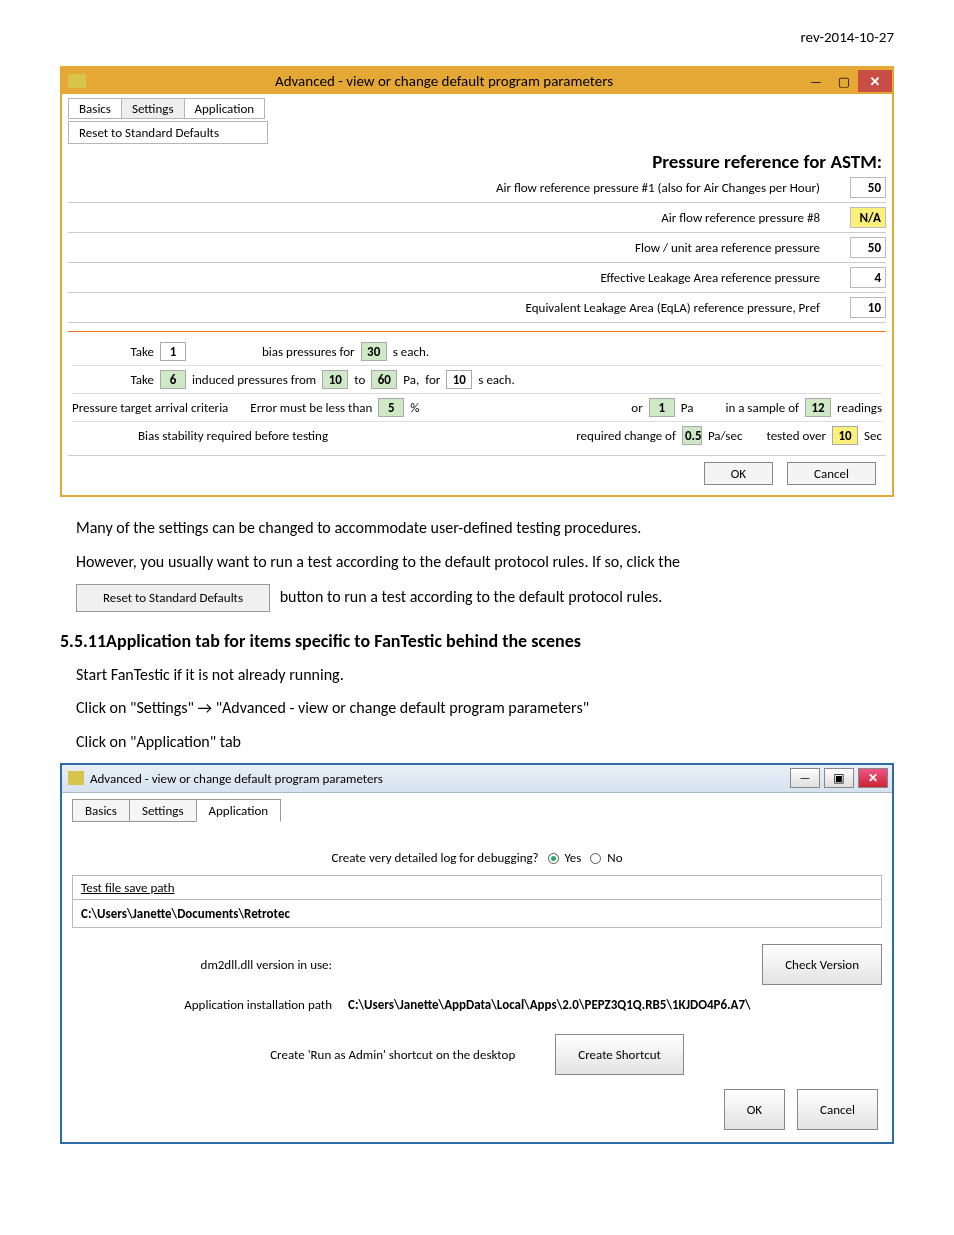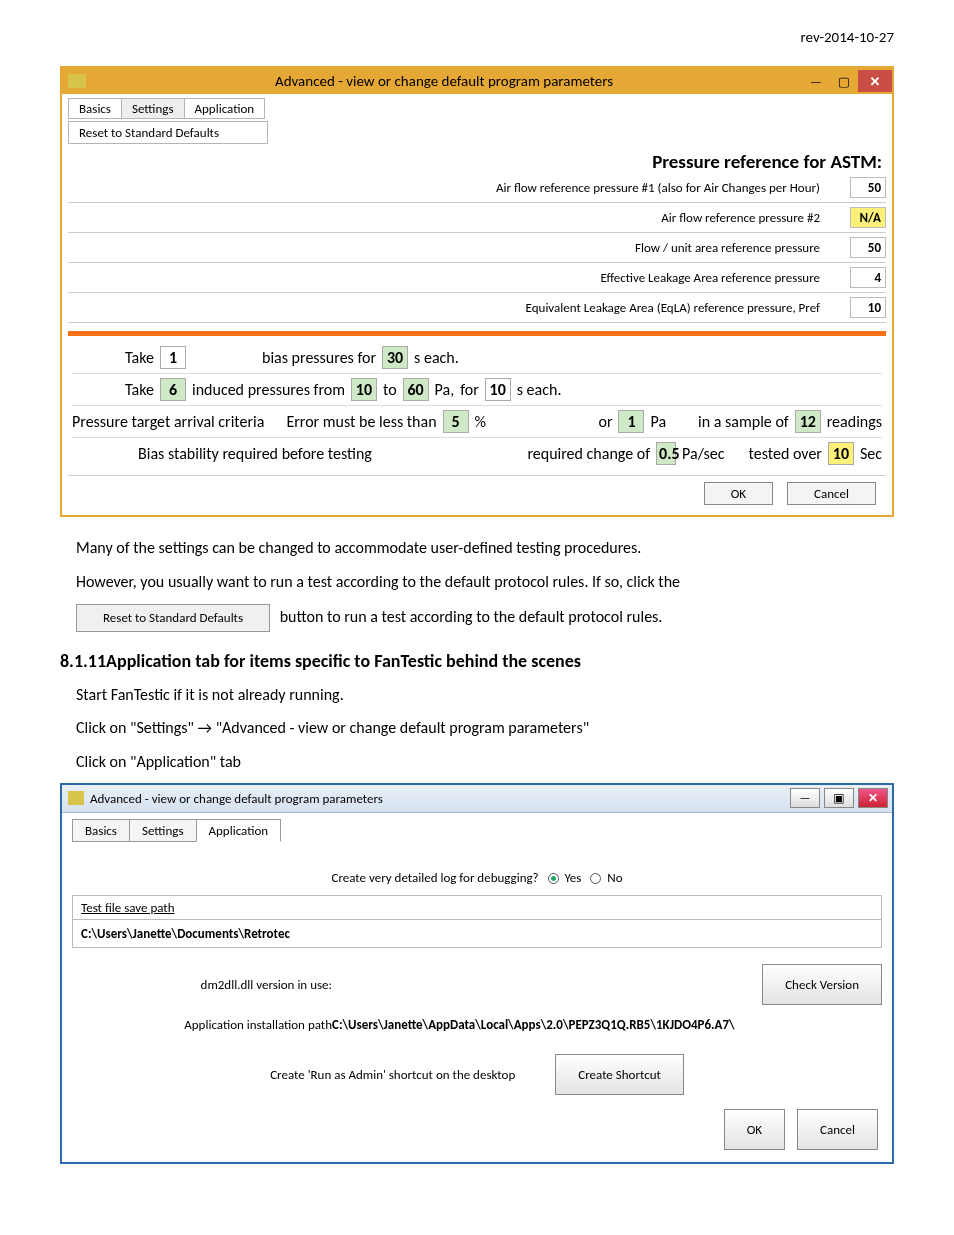--- a/index.html
+++ b/index.html
@@ -16,21 +16,21 @@
   .w1-body { background: #fff; padding: 4px 6px 4px 6px; font-size: 13px; }
   .tabs1 { display:flex; margin-bottom: 2px; }
   .tab1 { border: 1px solid #b5b5b5; padding: 2px 10px; font-size: 13px; background:#fff; margin-right:-1px; }
   .tab1.active { background:#eee; }
   .reset-row { border:1px solid #b5b5b5; padding:3px 10px; width:200px; font-size:13px; }
   .press-hdr { text-align:right; font-weight:bold; margin-top:6px; padding-right:4px; font-size:19px;}
   .press-row { display:flex; justify-content:flex-end; align-items:center; border-bottom:1px solid #ccc; padding:4px 0; gap:24px;}
   .press-label { font-size:13px; text-align:right; flex:1; padding-right:6px;}
   .press-val { width:36px; text-align:right; padding:2px 4px; font-weight:bold; border:1px solid #bbb; background:#fff;}
   .press-val.yellow { background: #faf07a; }
-  .cfg { border-top:5px solid #f97316; margin-top:8px; padding:6px 4px; font-size:16px;}
+  .cfg { border-top:1px solid #f97316; margin-top:8px; padding:6px 4px; font-size:13px;}
   .cfg .row { display:flex; align-items:center; gap:6px; padding:4px 0; border-bottom:1px solid #ddd; flex-wrap:wrap;}
   .cfg .row:last-child{border-bottom:none;align-items:center;}
   .cfg .ind { width:82px; text-align:right;}
   .inpb { width:26px; text-align:center; font-weight:bold; border:1px solid #aaa; padding:1px 2px; background:#fff;}
   .inpb.green { background: #cfe8c5; }
   .inpb.yellow { background: #faf07a; }
   .flexspace { flex:1; }
   .btnrow1 { display:flex; justify-content:flex-end; gap:14px; padding:6px 10px; border-top:1px solid #ccc;}
   .stdbtn { border:1px solid #888; background:#f4f4f4; padding:3px 26px; font-size:13px;}
   .para { font-size: 16px; margin: 12px 0 8px 16px; line-height: 1.35; }
@@ -46,21 +46,21 @@
   .w2-body { padding: 6px 10px 10px 10px; font-size:13px;}
   .tabs2 { display:flex; margin-bottom:10px;}
   .tab2 { border:1px solid #999; padding:3px 12px; font-size:13px; background:#f5f5f5; margin-right:-1px;}
   .tab2.active { background:#fff; border-bottom-color:#fff;}
   .center-row { text-align:center; padding:18px 0 10px 0;}
   .radio { display:inline-block; width:11px; height:11px; border:1px solid #555; border-radius:50%; vertical-align:middle; margin:0 3px; position:relative;}
   .radio.checked::after{content:""; width:5px; height:5px; background:#2a6; border-radius:50%; position:absolute; top:2px; left:2px;}
   .fieldblock { border:1px solid #bbb; padding:0; margin-bottom:10px;}
   .fieldblock .fh { padding:4px 8px; border-bottom:1px solid #bbb;text-decoration:underline;}
   .fieldblock .fv { padding:6px 8px; font-weight:bold;}
-  .lr { display:flex; align-items:center; gap:0; padding:6px 0;}
+  .lr { display:flex; align-items:center; gap:16px; padding:6px 0;}
   .lr .ll { width:260px; text-align:right; }
   .lr .lv { font-weight:bold; flex:1; word-break:break-all;}
   .w2btn { border:1px solid #888; background:linear-gradient(#fff,#e3e3e3); padding:12px 22px; font-size:13px;}
   .w2-btnrow { display:flex; justify-content:flex-end; gap:12px; padding:8px 4px 2px 4px;}
 </style>
 </head>
 <body>
 
 <div class="header-rev">rev-2014-10-27</div>
 
@@ -80,21 +80,21 @@
       <div class="tab1 active">Settings</div>
       <div class="tab1">Application</div>
     </div>
     <div class="reset-row">Reset to Standard Defaults</div>
     <div class="press-hdr">Pressure reference for ASTM:</div>
     <div class="press-row">
         <span class="press-label">Air flow reference pressure #1 (also for Air Changes per Hour)</span>
         <span class="press-val">50</span>
       </div>
     <div class="press-row">
-        <span class="press-label">Air flow reference pressure #2</span>
+        <span class="press-label">Air flow reference pressure #8</span>
         <span class="press-val yellow">N/A</span>
       </div>
     <div class="press-row">
         <span class="press-label">Flow / unit area reference pressure</span>
         <span class="press-val">50</span>
       </div>
     <div class="press-row">
         <span class="press-label">Effective Leakage Area reference pressure</span>
         <span class="press-val">4</span>
       </div>
@@ -160,21 +160,21 @@
 </div>
 
 <p class="para">Many of the settings can be changed to accommodate user-defined testing procedures.</p>
 <p class="para">However, you usually want to run a test according to the default protocol rules.  If so, click the</p>
 <p class="para">
   <span class="inlinebtn">Reset to Standard Defaults</span>
   <span>button to run a test according to the default protocol rules.</span>
 </p>
 
 <h3 class="sec">
-  <span>8.1.11</span><span>Application tab for items specific to FanTestic behind the scenes</span>
+  <span>5.5.11</span><span>Application tab for items specific to FanTestic behind the scenes</span>
 </h3>
 <p class="para">Start FanTestic if it is not already running.</p>
 <p class="para">
   <span>Click on "Settings" </span><span>→</span><span> "Advanced - view or change default program parameters"</span>
 </p>
 <p class="para">Click on "Application" tab</p>
 
 <div class="window2">
   <div class="w2-titlebar">
     <span class="w2-icon"></span>

